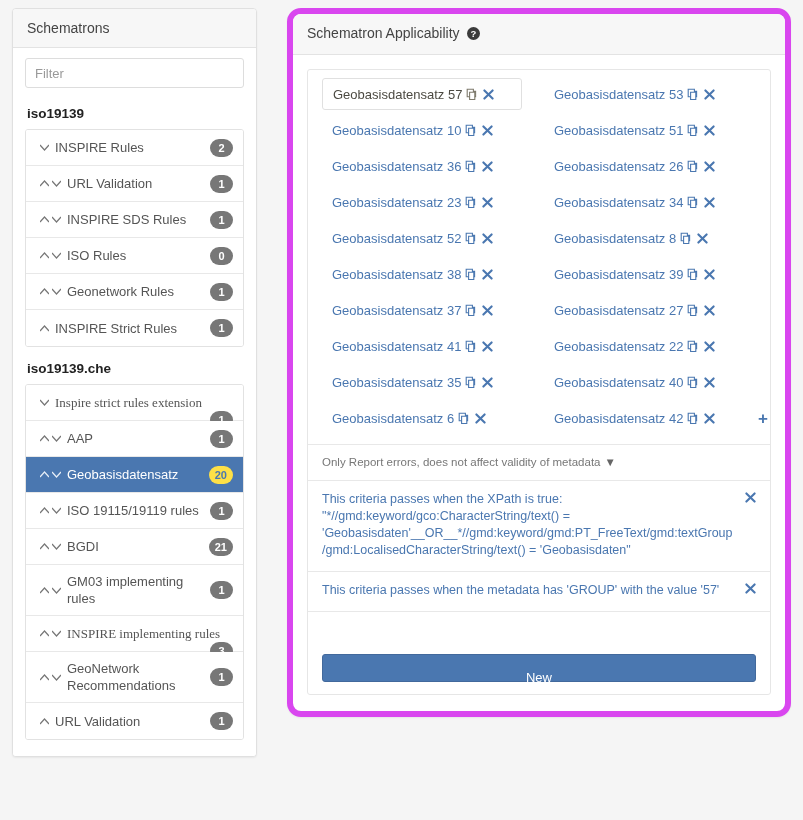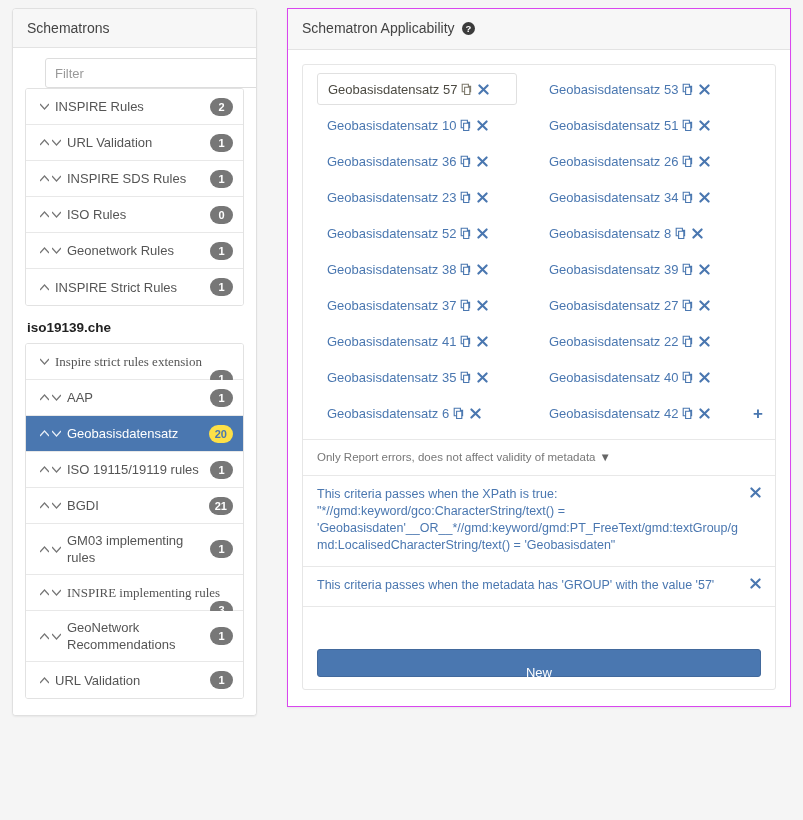--- a/index.html
+++ b/index.html
@@ -36,21 +36,20 @@
     width: 100%;
     height: 30px;
     padding: 4px 9px;
     border: 1px solid #ddd;
     border-radius: 3px;
     font-family: "Liberation Sans", sans-serif;
     font-size: 13px;
     color: #555;
     outline: none;
     background: #fff;
-    margin-left: 20px;
   }
   .filter-input::placeholder { color: #999; }
   .group-title {
     font-weight: bold;
     font-size: 13.5px;
     color: #222;
     margin: 18px 0 8px 2px;
   }
   .group-title.second { margin-top: 14px; }
   .rule-list {
@@ -105,22 +104,22 @@
     right: 10px;
     bottom: -9px;
   }
   .rule-row.overflow-badge .rule-label { padding-right: 0; font-family: Liberation Serif, serif; }
 
   
   .right-panel {
     position: absolute; left: 287px; top: 8px;
     width: 504px;
     background: #fff;
-    border: 1px solid #d946ef;
-    border-radius: 0;
+    border: 6px solid #d946ef;
+    border-radius: 14px;
     box-shadow: 0 1px 2px rgba(0,0,0,.06);
     overflow: hidden;
   }
   .panel-head .help-icon {
     display: inline-block;
     vertical-align: -2px;
     margin-left: 4px;
   }
   .applic-body { padding: 14px 14px 16px 14px; }
   .chip-card {
@@ -215,20 +214,21 @@
 </head>
 <body>
 
 <div class="app">
 
   <div class="left-panel">
     <div class="panel-head">Schematrons</div>
     <div class="panel-body">
       <input class="filter-input" type="text" placeholder="Filter" style="">
       <div id="groups">
+          <div class="group-title">iso19139</div>
           <div class="rule-list">
             <div class="rule-row">
               <span class="sort-handles">
                 <span class="caret">
                   <svg width="9" height="8" viewBox="0 0 9 8">
                     <polyline points="0,1 4.5,6 9,1" fill="none" stroke="currentColor" stroke-width="1.2"></polyline>
                   </svg>
                 </span>
               </span>
               <span class="rule-label">INSPIRE Rules</span>

